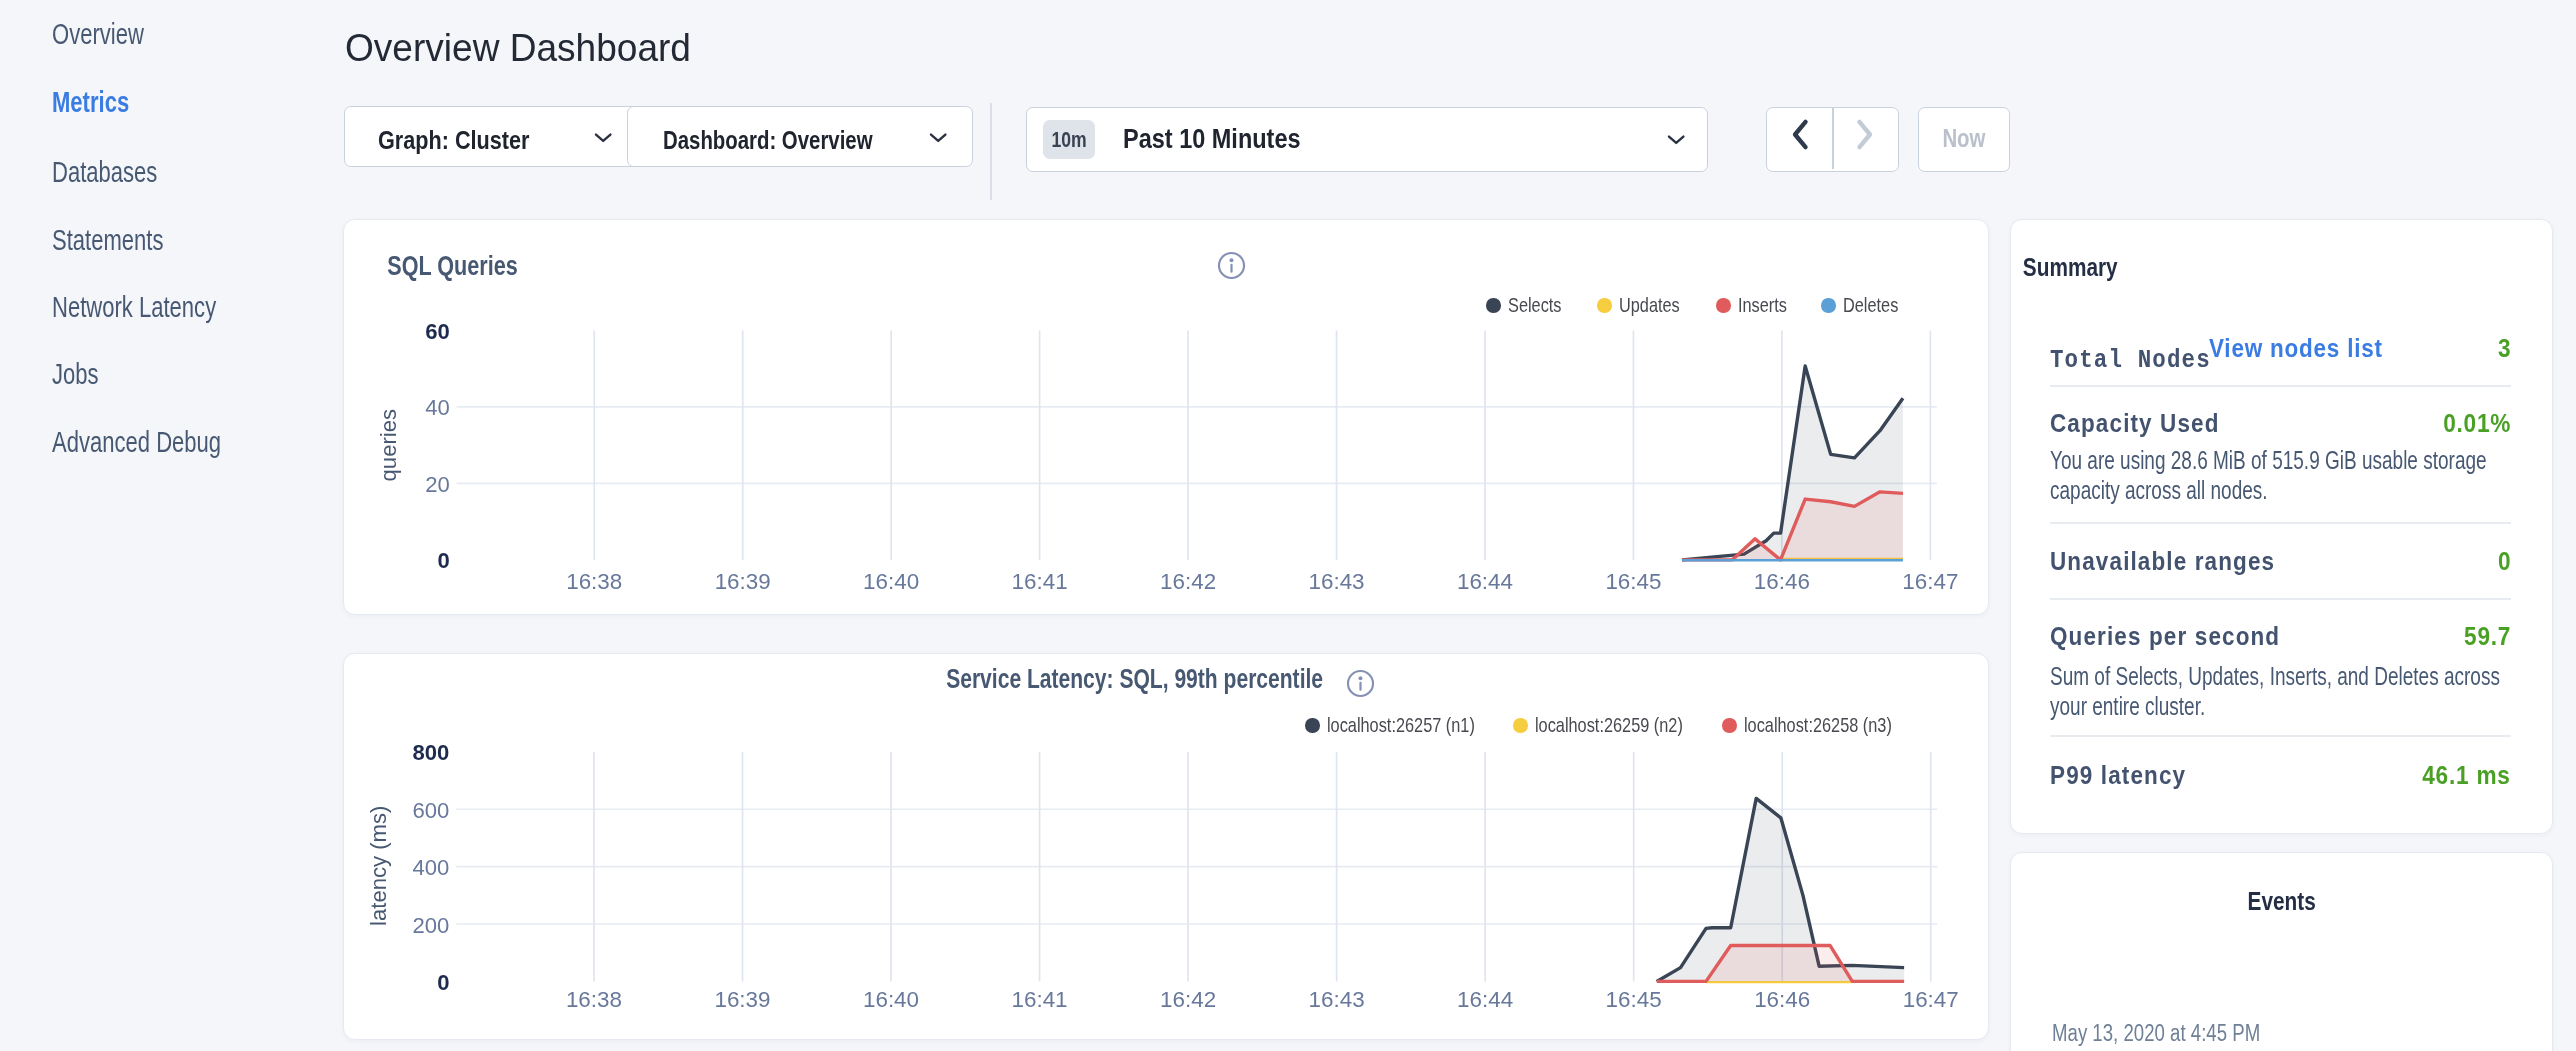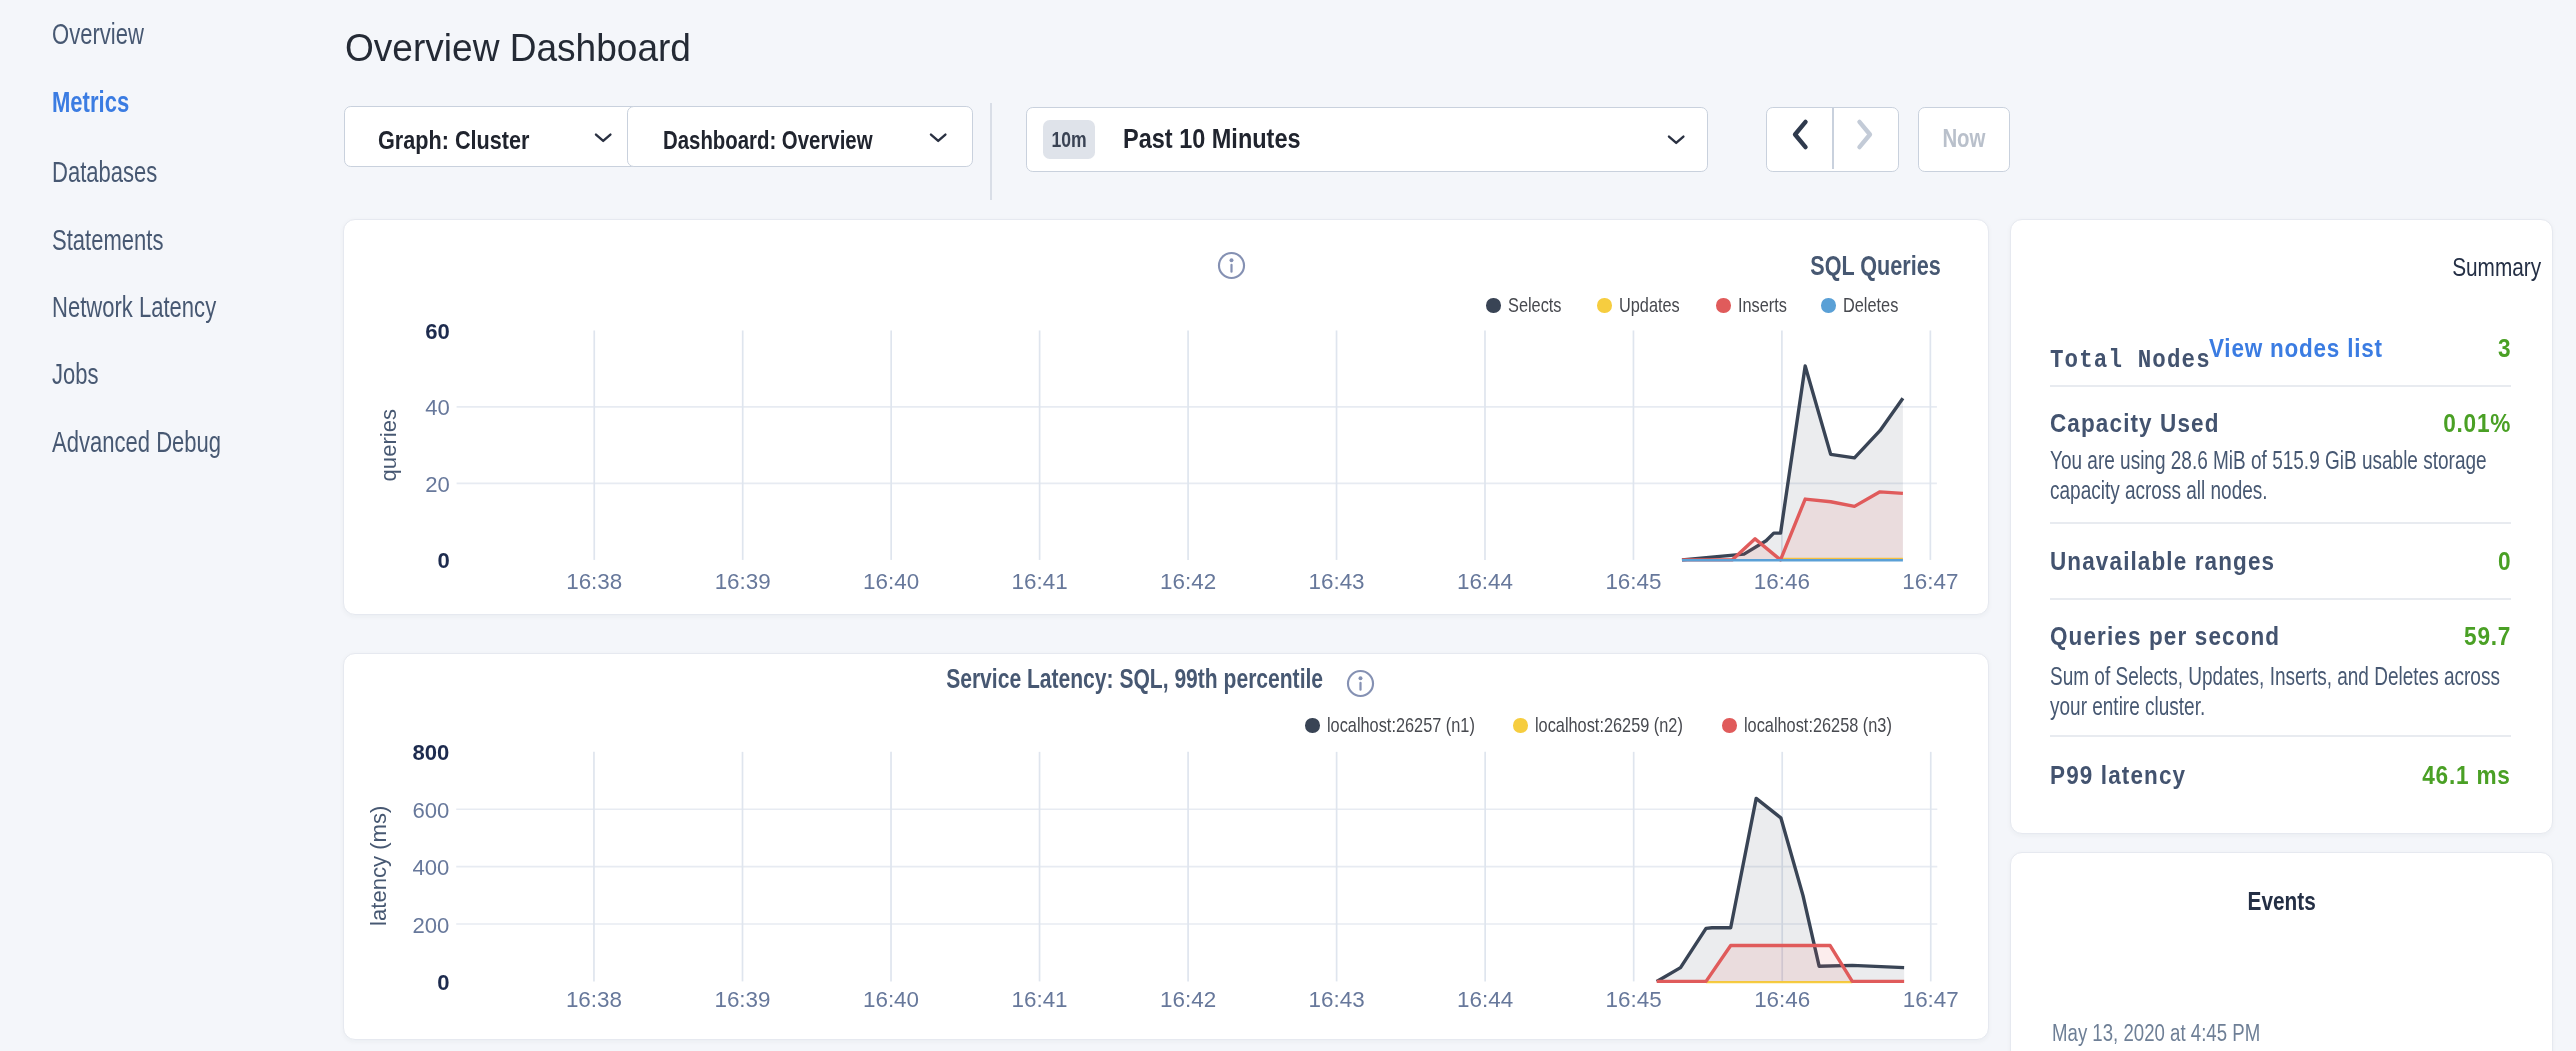--- a/index.html
+++ b/index.html
@@ -54,21 +54,21 @@
   <svg style="position:absolute;left:18.7px;top:7.7px;" width="29" height="37" viewBox="0 0 34 44">
       <path d="M23 7 L10.5 22 L23 37" fill="none" stroke="#2f3a4d" stroke-width="5.2" stroke-linecap="round" stroke-linejoin="round"></path>
     </svg>
   <svg style="position:absolute;right:18.7px;top:7.7px;" width="29" height="37" viewBox="0 0 34 44">
       <path d="M11 7 L23.5 22 L11 37" fill="none" stroke="#c3cbd7" stroke-width="5.2" stroke-linecap="round" stroke-linejoin="round"></path>
     </svg>
 </div>
 <div class="ctl" style="left:1918px;top:107px;width:92px;height:65px;text-align:center;line-height:61px;font-size:25.5px;font-weight:bold;color:#b9c0cb;"><span style="display:inline-block;transform:scaleX(0.8);">Now</span></div>
 
 <div class="panel" style="left:343px;top:219px;width:1646px;height:396px;">
-<div style="position:absolute;left:12px;right:0;top:31px;text-align:right;white-space:nowrap;padding-left:46px;">
+<div style="position:absolute;left:12px;right:0;top:31px;text-align:left;white-space:nowrap;padding-left:46px;">
   <span class="t80c" style="font-size:27px;font-weight:bold;color:#475872;transform:translateX(-31px) scaleX(0.8);">SQL Queries</span>
 </div>
 <span style="position:absolute;left:873px;top:31px;"><svg style="vertical-align:middle" width="29" height="29" viewBox="0 0 34 34">
         <circle cx="17" cy="17" r="14.7" fill="none" stroke="#8591b3" stroke-width="2.5"></circle>
         <circle cx="17" cy="10.8" r="2.3" fill="#8591b3"></circle>
         <rect x="15.7" y="15" width="2.6" height="10.5" rx="1.3" fill="#8591b3"></rect>
       </svg></span>
 <svg width="1646" height="396" viewBox="0 0 1936 466" style="position:absolute;left:0;top:0">
 <line x1="132" y1="310.0" x2="1874" y2="310.0" stroke="#e7ebf2" stroke-width="2"></line>
 <line x1="132" y1="220.0" x2="1874" y2="220.0" stroke="#e7ebf2" stroke-width="2"></line>
@@ -154,21 +154,21 @@
 <text x="1691.6" y="415" text-anchor="middle" font-size="26" fill="#67789b" font-family="Liberation Sans, sans-serif" textLength="66" lengthAdjust="spacingAndGlyphs">16:46</text>
 <text x="1866.3" y="415" text-anchor="middle" font-size="26" fill="#67789b" font-family="Liberation Sans, sans-serif" textLength="66" lengthAdjust="spacingAndGlyphs">16:47</text>
 <text x="50" y="249" text-anchor="middle" font-size="26" fill="#475872" font-family="Liberation Sans, sans-serif" transform="rotate(-90 50 249)">latency (ms)</text>
 </svg>
 <span style="position:absolute;left:961px;top:60px;white-space:nowrap;"><span class="legend-dot" style="background:#394455;"></span><span class="lx" style="font-size:20.4px;color:#47494f;vertical-align:middle;margin-left:7.7px;">localhost:26257 (n1)</span></span>
 <span style="position:absolute;left:1169px;top:60px;white-space:nowrap;"><span class="legend-dot" style="background:#f6cd3f;"></span><span class="lx" style="font-size:20.4px;color:#47494f;vertical-align:middle;margin-left:7.7px;">localhost:26259 (n2)</span></span>
 <span style="position:absolute;left:1378px;top:60px;white-space:nowrap;"><span class="legend-dot" style="background:#e05b5b;"></span><span class="lx" style="font-size:20.4px;color:#47494f;vertical-align:middle;margin-left:7.7px;">localhost:26258 (n3)</span></span>
 </div>
 
 <div class="panel" style="left:2010px;top:219px;width:543px;height:615px;">
-  <div style="position:absolute;left:0;right:0;top:32px;text-align:right;font-size:26px;font-weight:normal;color:#242f45;"><span class="t80c">Summary</span></div>
+  <div style="position:absolute;left:0;right:0;top:32px;text-align:left;font-size:26px;font-weight:bold;color:#242f45;"><span class="t80c">Summary</span></div>
   <div class="sumlabel" style="top:125px;font-family:Liberation Mono, monospace;"><span class="t86">Total Nodes</span></div>
   <div style="position:absolute;left:198px;top:113px;font-size:26px;font-weight:bold;color:#3b7ce2;letter-spacing:0.9px;"><span class="t86">View nodes list</span></div>
   <div class="sumval" style="top:113px;"><span class="t86r">3</span></div>
   <div class="divider" style="top:165px;"></div>
   <div class="sumlabel" style="top:188px;"><span class="t86">Capacity Used</span></div>
   <div class="sumval" style="top:188px;"><span class="t86r">0.01%</span></div>
   <div style="position:absolute;left:39px;top:225px;font-size:25px;color:#475872;line-height:30px;white-space:nowrap;"><span class="t78">You are using 28.6 MiB of 515.9 GiB usable storage<br>capacity across all nodes.</span></div>
   <div class="divider" style="top:302px;"></div>
   <div class="sumlabel" style="top:326px;"><span class="t86">Unavailable ranges</span></div>
   <div class="sumval" style="top:326px;"><span class="t86r">0</span></div>

